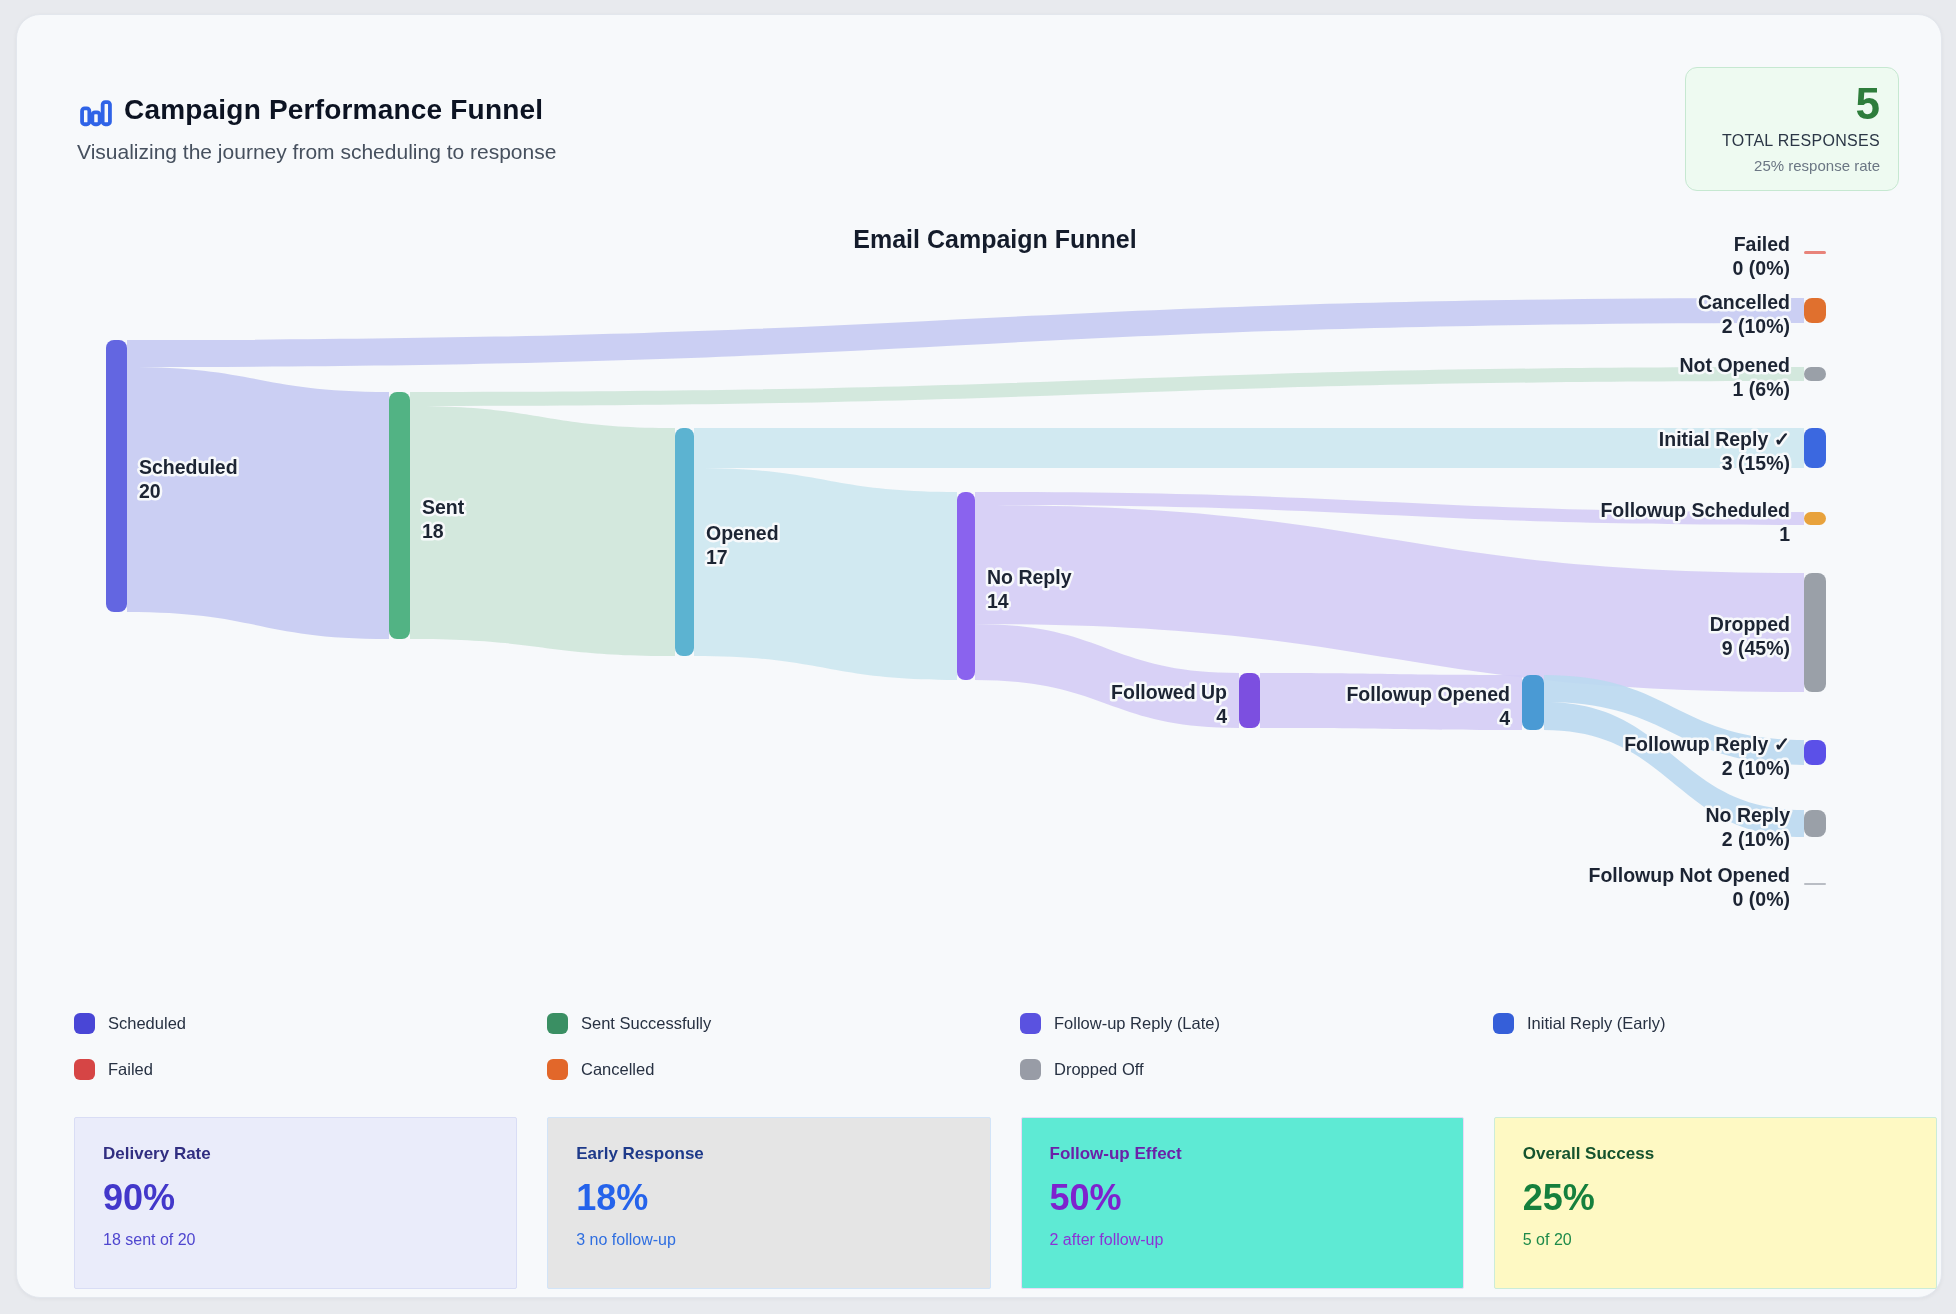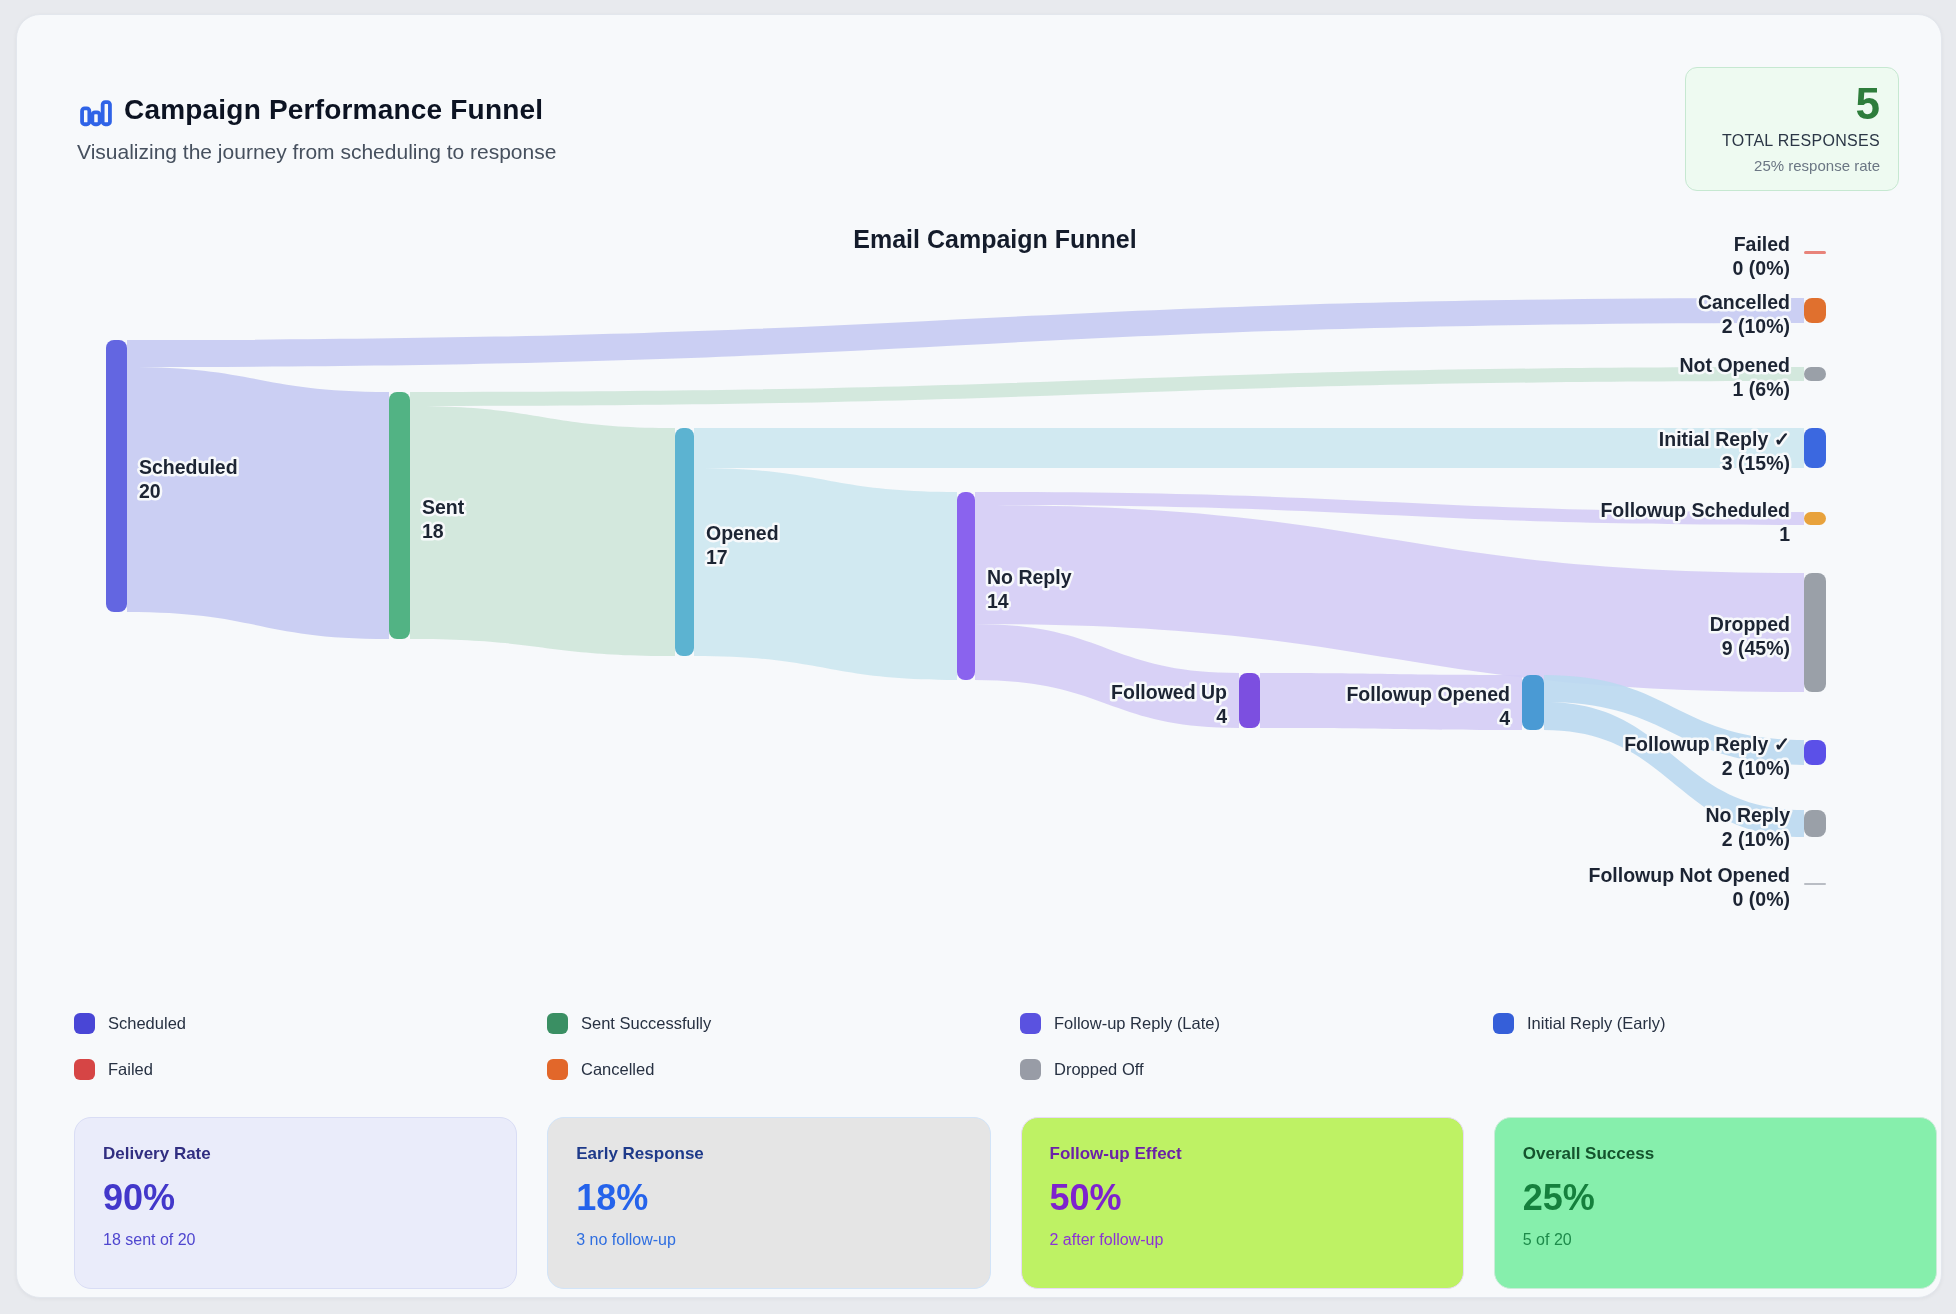--- a/index.html
+++ b/index.html
@@ -45,21 +45,21 @@
     display:grid;grid-template-columns:473px 473px 473px 1fr;row-gap:22px;
   }
   .legend-item{display:flex;align-items:center;gap:13px;height:24px;}
   .legend-swatch{width:21px;height:21px;border-radius:6px;flex:0 0 auto;}
   .legend-label{font-size:16.5px;color:#273142;}
   
   .cards{
     position:absolute;left:57px;top:1102px;width:1863px;
     display:grid;grid-template-columns:repeat(4,1fr);gap:30px;
   }
-  .stat-card{height:172px;box-sizing:border-box;border-radius:17px;padding:26px 28px;border:1px solid transparent;}
+  .stat-card{height:172px;box-sizing:border-box;border-radius:2px;padding:26px 28px;border:1px solid transparent;}
   .stat-title{font-size:17px;font-weight:700;margin:0;}
   .stat-value{font-size:36px;font-weight:700;margin:13px 0 12px;}
   .stat-note{font-size:16px;margin:0;}
 </style>
 </head>
 <body>
 
 <div class="card">
 
   <div class="header">
@@ -168,25 +168,25 @@
       <div class="stat-card" style="background: rgb(234, 236, 250); border-color: rgb(217, 221, 245);">
         <p class="stat-title" style="color: rgb(49, 46, 129);">Delivery Rate</p>
         <p class="stat-value" style="color: rgb(67, 56, 202);">90%</p>
         <p class="stat-note" style="color: rgb(79, 70, 207);">18 sent of 20</p>
       </div>
       <div class="stat-card" style="background: #e5e5e5; border-color: rgb(210, 228, 248);">
         <p class="stat-title" style="color: rgb(30, 58, 138);">Early Response</p>
         <p class="stat-value" style="color: rgb(37, 99, 235);">18%</p>
         <p class="stat-note" style="color: rgb(47, 110, 224);">3 no follow-up</p>
       </div>
-      <div class="stat-card" style="background: #bef264; border-color: rgb(232, 218, 246);">
+      <div class="stat-card" style="background: #5eead4; border-color: rgb(232, 218, 246);">
         <p class="stat-title" style="color: rgb(107, 33, 168);">Follow-up Effect</p>
         <p class="stat-value" style="color: rgb(126, 34, 206);">50%</p>
         <p class="stat-note" style="color: rgb(139, 51, 214);">2 after follow-up</p>
       </div>
-      <div class="stat-card" style="background: #86efac; border-color: rgb(203, 236, 217);">
+      <div class="stat-card" style="background: #fef9c3; border-color: rgb(203, 236, 217);">
         <p class="stat-title" style="color: rgb(20, 83, 45);">Overall Success</p>
         <p class="stat-value" style="color: rgb(21, 128, 61);">25%</p>
         <p class="stat-note" style="color: rgb(29, 138, 74);">5 of 20</p>
       </div>
     </div>
 
 </div>
 
 </body></html>

